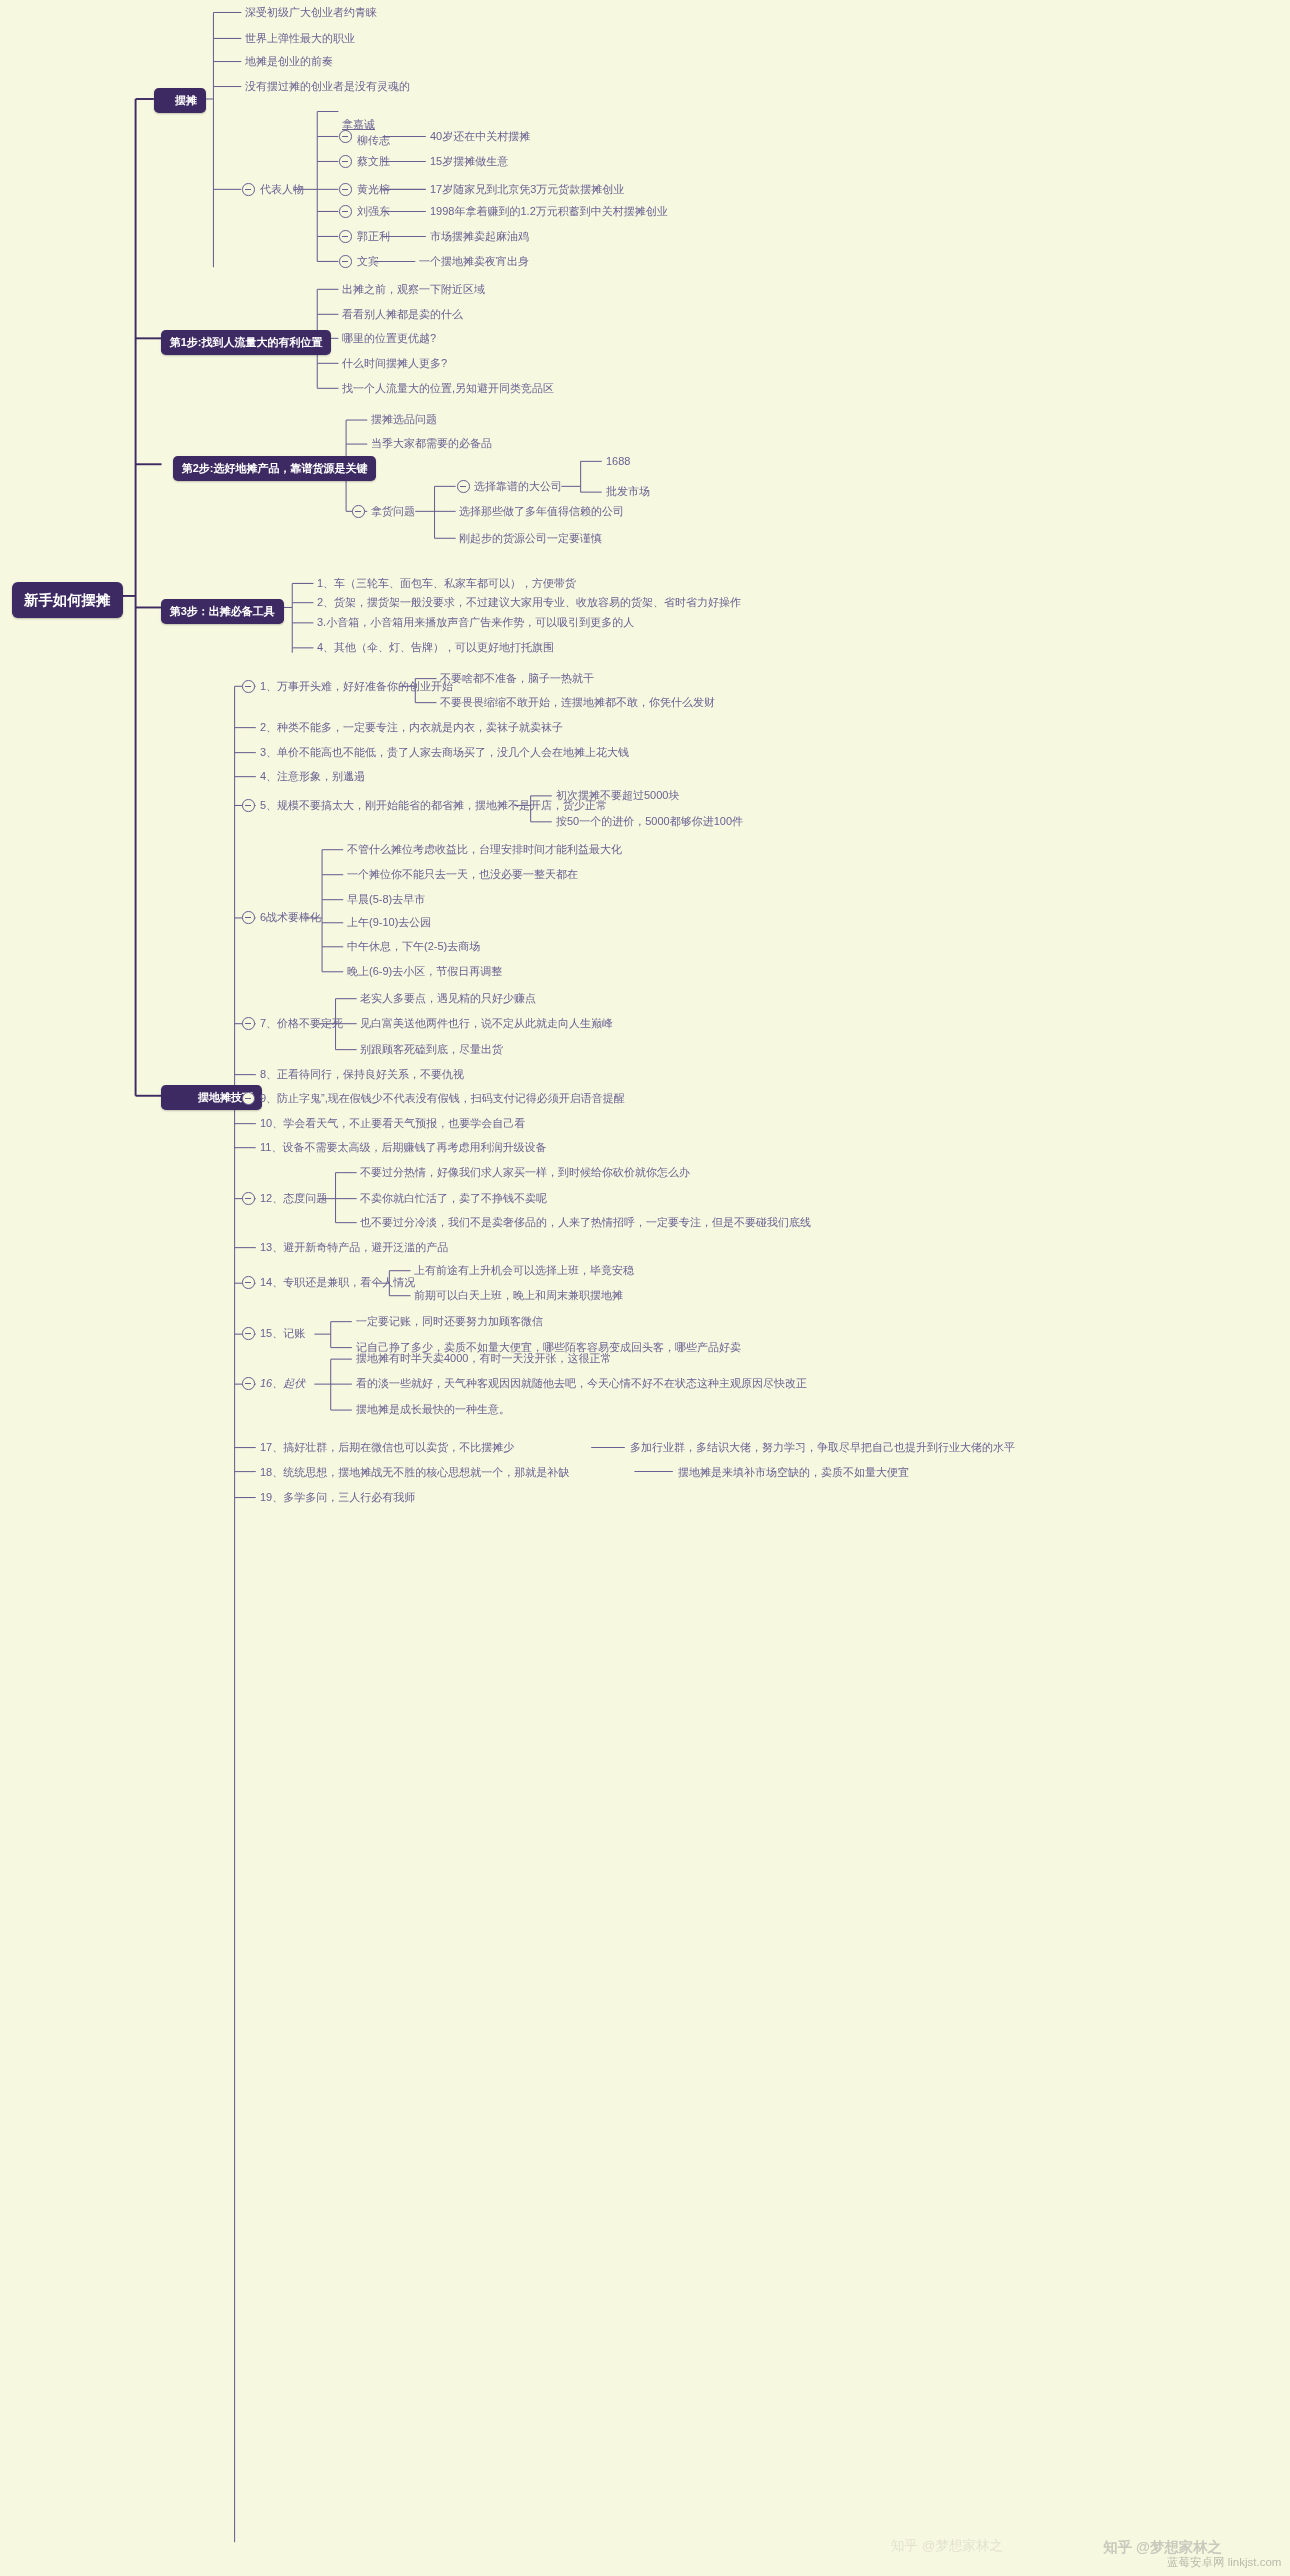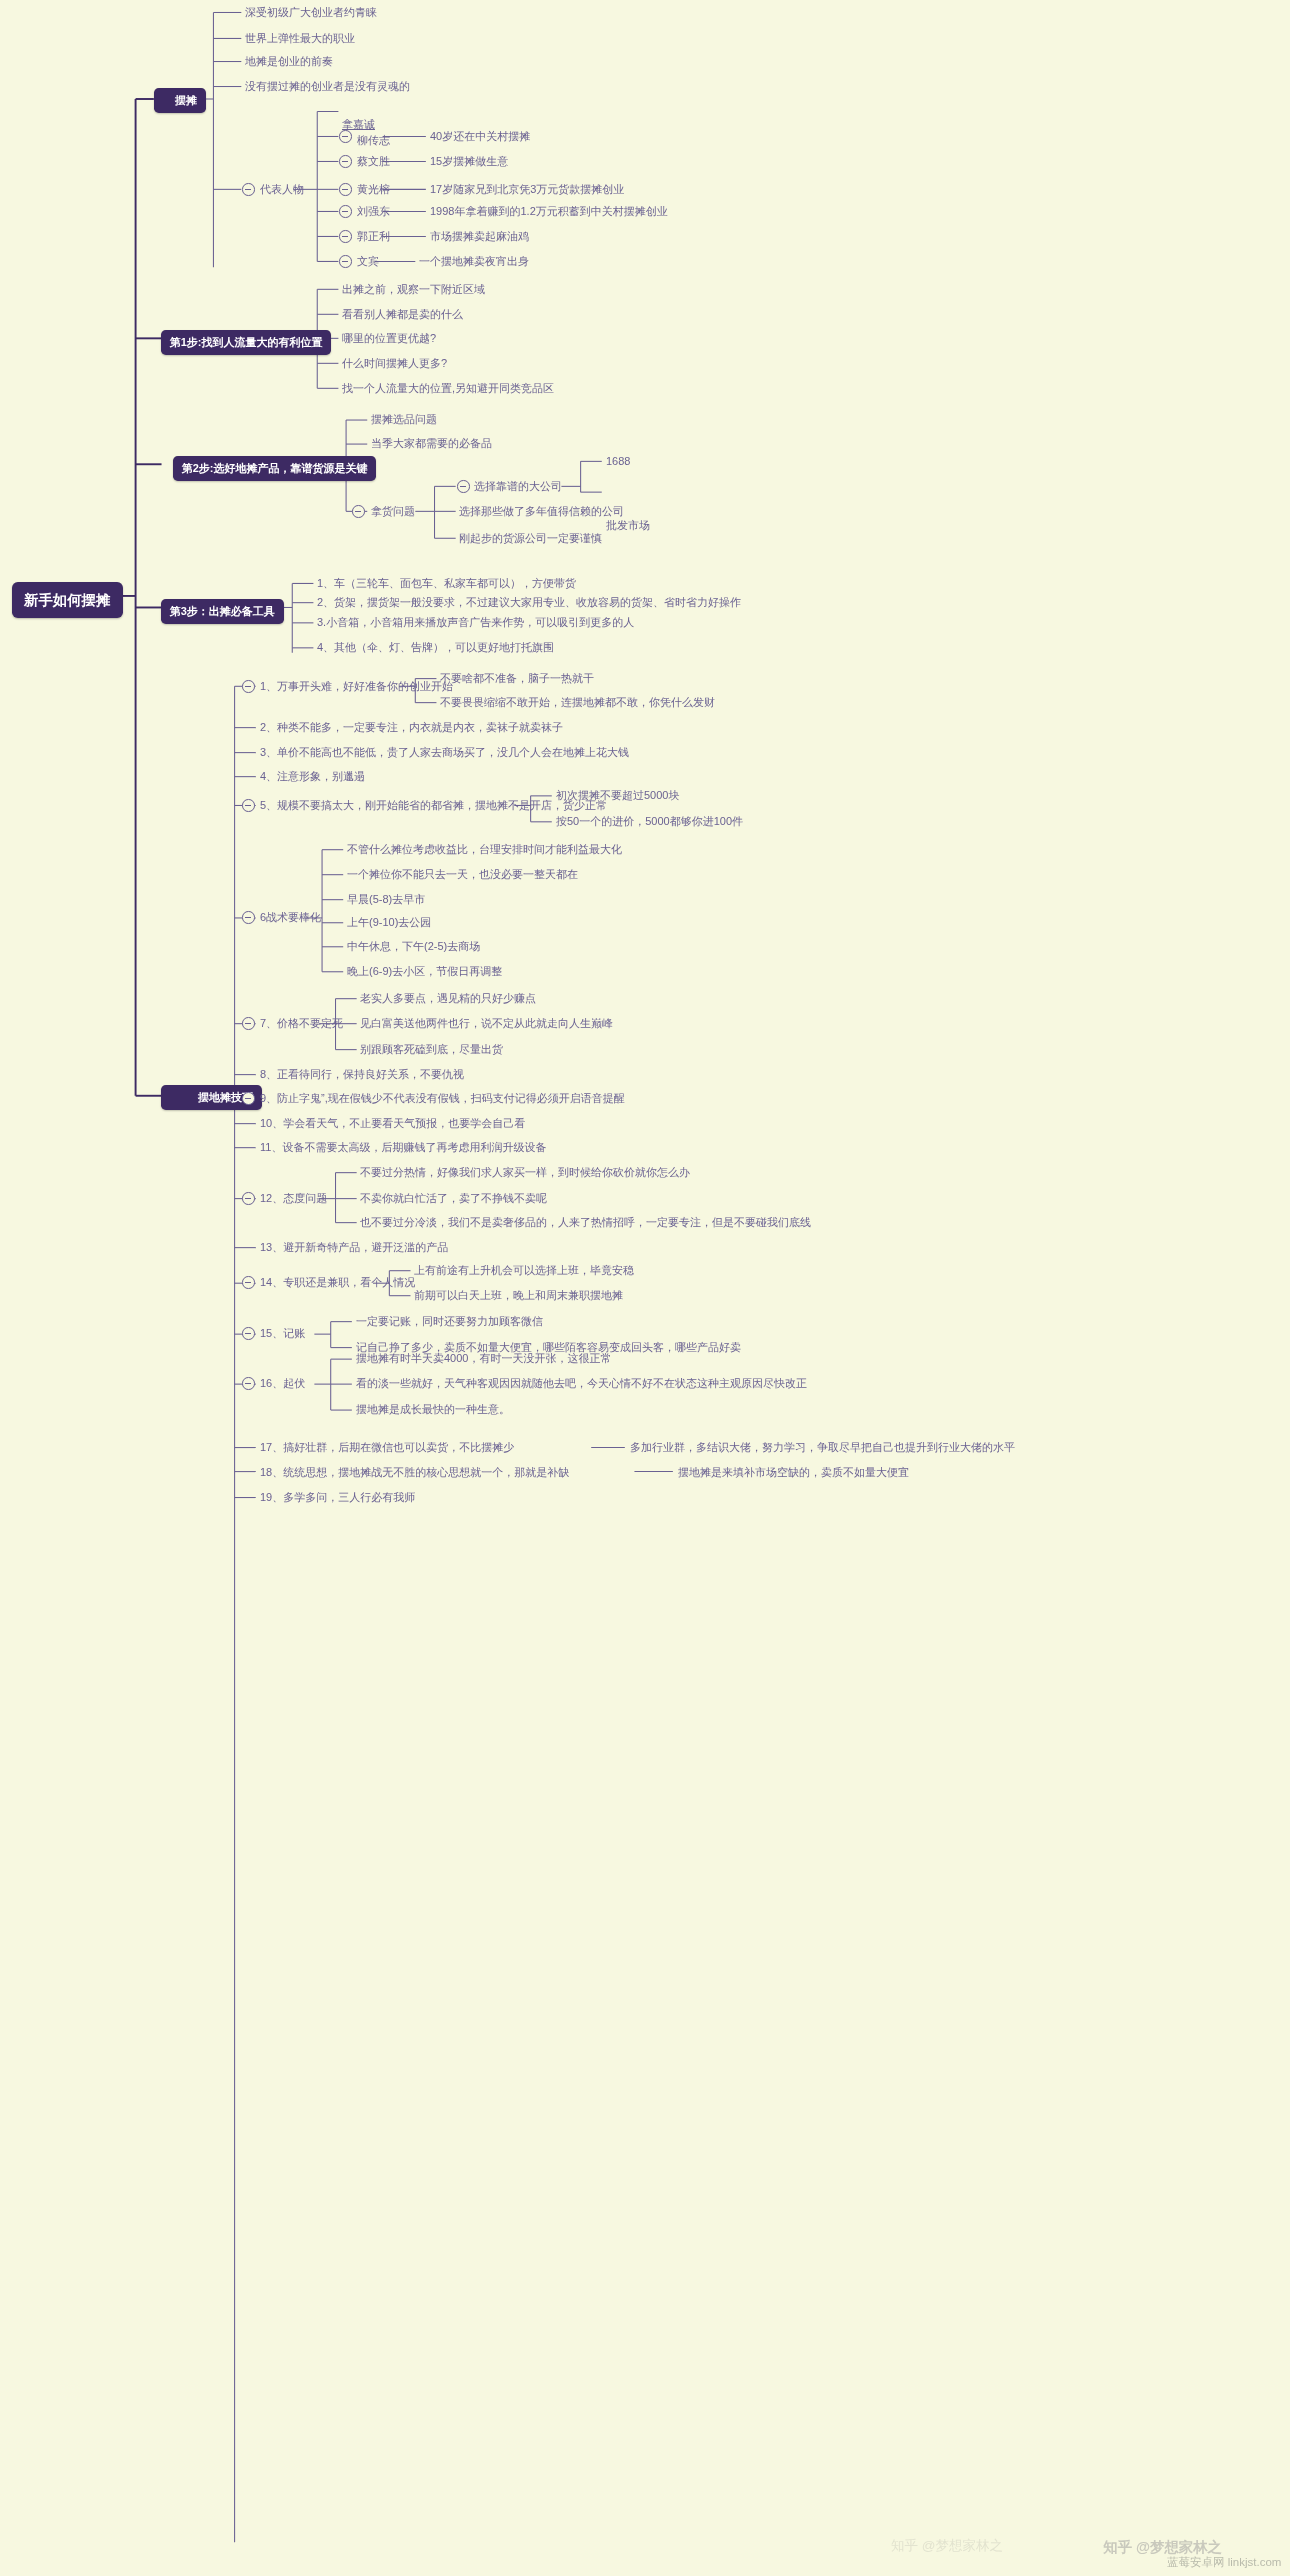--- a/index.html
+++ b/index.html
@@ -276,21 +276,21 @@
   <div class="pill" style="left:161px;top:456px;margin-left:12px;">第2步:选好地摊产品，靠谱货源是关键</div>
   <div class="node" style="left:371px;top:413px;">摆摊选品问题</div>
   <div class="node" style="left:371px;top:437px;">当季大家都需要的必备品</div>
 
   <div class="toggle" style="left:352px;top:505px;"></div>
   <div class="node" style="left:371px;top:505px;">拿货问题</div>
 
   <div class="toggle" style="left:457px;top:480px;"></div>
   <div class="node" style="left:474px;top:480px;">选择靠谱的大公司</div>
   <div class="node" style="left:606px;top:455px;">1688</div>
-  <div class="node" style="left:606px;top:485px;margin-top:34px;">批发市场</div>
+  <div class="node" style="left:606px;top:485px;">批发市场</div>
 
   <div class="node" style="left:459px;top:505px;">选择那些做了多年值得信赖的公司</div>
   <div class="node" style="left:459px;top:532px;">刚起步的货源公司一定要谨慎</div>
 
   <div class="pill" style="left:161px;top:599px;">第3步：出摊必备工具</div>
   <div class="node" style="left:317px;top:577px;">1、车（三轮车、面包车、私家车都可以），方便带货</div>
   <div class="node" style="left:317px;top:596px;">2、货架，摆货架一般没要求，不过建议大家用专业、收放容易的货架、省时省力好操作</div>
   <div class="node" style="left:317px;top:616px;">3.小音箱，小音箱用来播放声音广告来作势，可以吸引到更多的人</div>
   <div class="node" style="left:317px;top:641px;">4、其他（伞、灯、告牌），可以更好地打托旗围</div>
 
@@ -344,21 +344,21 @@
   <div class="node" style="left:260px;top:1276px;">14、专职还是兼职，看个人情况</div>
   <div class="node" style="left:414px;top:1264px;">上有前途有上升机会可以选择上班，毕竟安稳</div>
   <div class="node" style="left:414px;top:1289px;">前期可以白天上班，晚上和周末兼职摆地摊</div>
 
   <div class="toggle" style="left:242px;top:1327px;"></div>
   <div class="node" style="left:260px;top:1327px;">15、记账</div>
   <div class="node" style="left:356px;top:1315px;">一定要记账，同时还要努力加顾客微信</div>
   <div class="node" style="left:356px;top:1341px;">记自己挣了多少，卖质不如量大便宜，哪些陌客容易变成回头客，哪些产品好卖</div>
 
   <div class="toggle" style="left:242px;top:1377px;"></div>
-  <div class="node" style="left:260px;top:1377px;">16、起伏</div>
+  <div class="node" style="left:260px;top:1377px;font-style:italic;">16、起伏</div>
   <div class="node" style="left:356px;top:1352px;">摆地摊有时半天卖4000，有时一天没开张，这很正常</div>
   <div class="node" style="left:356px;top:1377px;">看的淡一些就好，天气种客观因因就随他去吧，今天心情不好不在状态这种主观原因尽快改正</div>
   <div class="node" style="left:356px;top:1403px;">摆地摊是成长最快的一种生意。</div>
 
   <div class="node" style="left:260px;top:1441px;">17、搞好壮群，后期在微信也可以卖货，不比摆摊少</div>
   <div class="node" style="left:630px;top:1441px;">多加行业群，多结识大佬，努力学习，争取尽早把自己也提升到行业大佬的水平</div>
 
   <div class="node" style="left:260px;top:1466px;">18、统统思想，摆地摊战无不胜的核心思想就一个，那就是补缺</div>
   <div class="node" style="left:678px;top:1466px;">摆地摊是来填补市场空缺的，卖质不如量大便宜</div>
 

